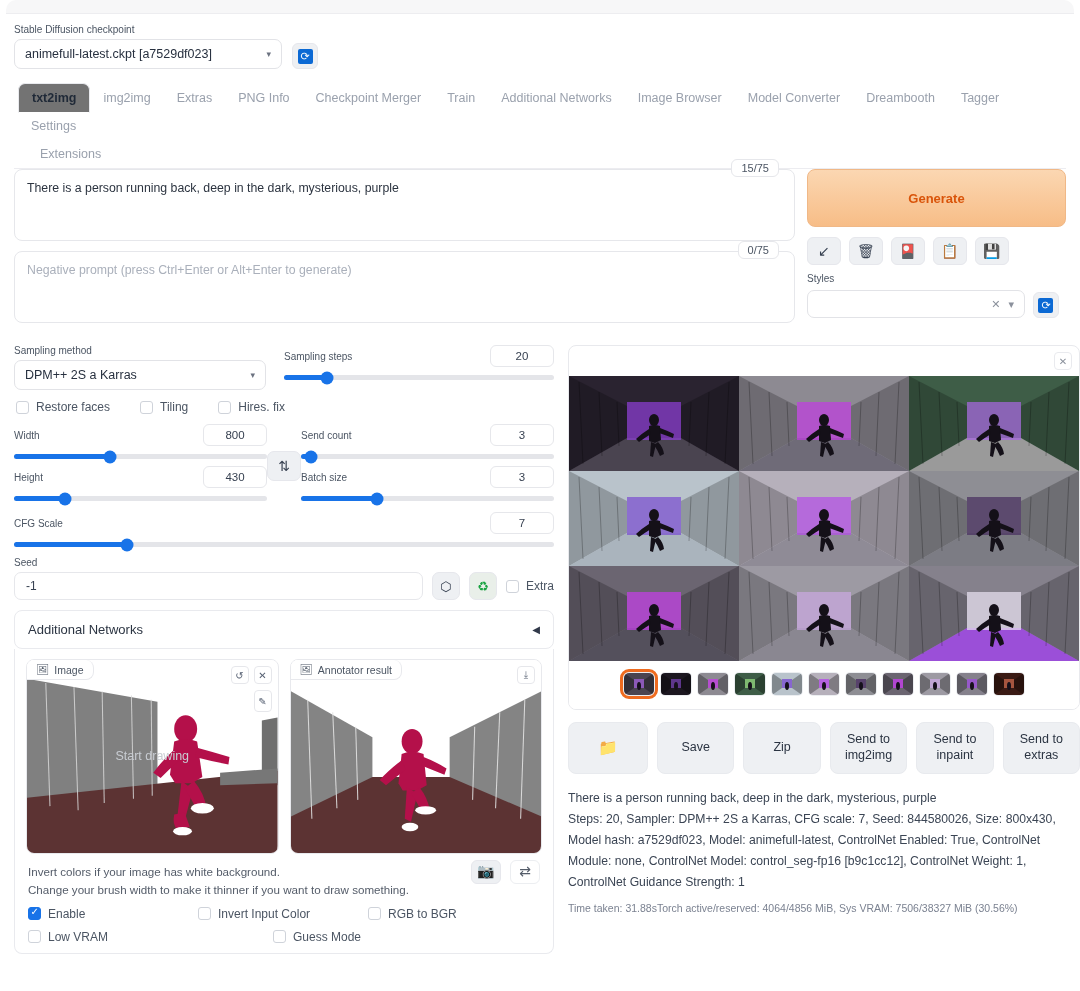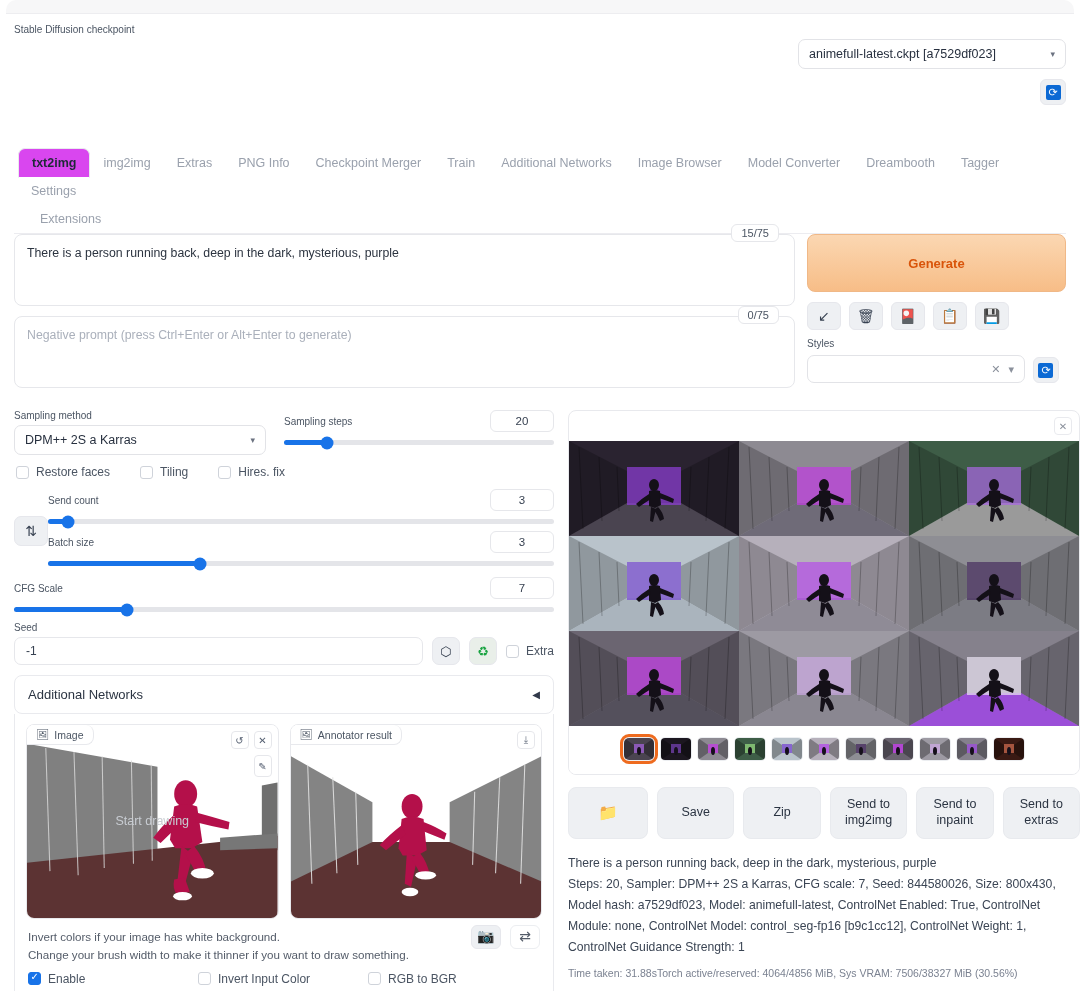--- a/index.html
+++ b/index.html
@@ -17,21 +17,21 @@
     height: 14px;
     background: #f7f7f8;
     border-radius: 10px 10px 0 0;
     margin: 0 6px;
     border-bottom: 1px solid #ededf0;
   }
   .app { padding: 10px 14px 0 14px; }
 
   
   .lbl { font-size: 10px; color: #4b5563; margin-bottom: 4px; display:block; }
-  .ckpt-row { display: flex; align-items: flex-end; gap: 10px; flex-direction: column; }
+  .ckpt-row { display: flex; align-items: flex-end; gap: 10px; }
   .select-box {
     width: 268px; height: 30px; border: 1px solid #e2e3e7; border-radius: 7px;
     background: #fff; display: flex; align-items: center; padding: 0 10px;
     font-size: 12.5px; color: #27303f; position: relative;
   }
   .select-box .caret { margin-left:auto; color:#6b7280; font-size:9px; }
   .icon-btn {
     width: 26px; height: 26px; border-radius: 6px; background: #eef0f3;
     display:flex; align-items:center; justify-content:center; border:1px solid #e6e7ec;
     cursor: pointer;
@@ -39,23 +39,23 @@
   .refresh-glyph{
     width:15px;height:15px;background:#0b69d4;border-radius:2px;
     display:flex;align-items:center;justify-content:center;color:#fff;font-size:11px;line-height:1;
   }
 
   
   .tabs { margin-top: 14px; display:flex; flex-wrap: wrap; align-items: flex-end;
           border-bottom: 1px solid #ececf0; padding-left: 4px; }
   .tab { padding: 7px 13px; font-size: 12.5px; color: #9aa1ad; cursor: pointer; }
   .tab.active {
-    color: #1f2937; font-weight: 700; background:#d946ef;
+    color: #1f2937; font-weight: 700; background:#737373;
     border:1px solid #e9eaee; border-bottom-color:#fff;
-    border-radius: 7px 7px 0 0; margin-bottom:-1px;margin-top:29px;
+    border-radius: 7px 7px 0 0; margin-bottom:-1px;
   }
   .tabs-row2 { width:100%; display:flex; padding-left: 9px; }
 
   
   .cols { display: flex; gap: 14px; margin-top: 12px; }
   .colL { width: 540px; flex: 0 0 540px; }
   .colR { width: 512px; flex: 0 0 512px; }
 
   
   .prompt-wrap { display:flex; gap:12px; }
@@ -282,20 +282,42 @@
             <span class="box"></span>
             <span>Tiling</span>
           </div>
           <div class="cb">
             <span class="box"></span>
             <span>Hires. fix</span>
           </div>
         </div>
 
       <div class="row">
+        <div class="half">
+          <div class="param">
+            <div class="param-head">
+              <span class="lbl" style="margin:0">Width</span>
+              <div class="numbox">800</div>
+            </div>
+            <div class="slider">
+              <div class="fill" style="width:38%"></div>
+                <div class="knob" style="left:38%"></div>
+            </div>
+          </div>
+          <div class="param">
+            <div class="param-head">
+              <span class="lbl" style="margin:0">Height</span>
+              <div class="numbox">430</div>
+            </div>
+            <div class="slider">
+              <div class="fill" style="width:20%"></div>
+                <div class="knob" style="left:20%"></div>
+            </div>
+          </div>
+        </div>
         <div class="swap-btn">
           <span>⇅</span>
         </div>
         <div class="half">
           <div class="param">
             <div class="param-head">
               <span class="lbl" style="margin:0">Send count</span>
               <div class="numbox">3</div>
             </div>
             <div class="slider">

